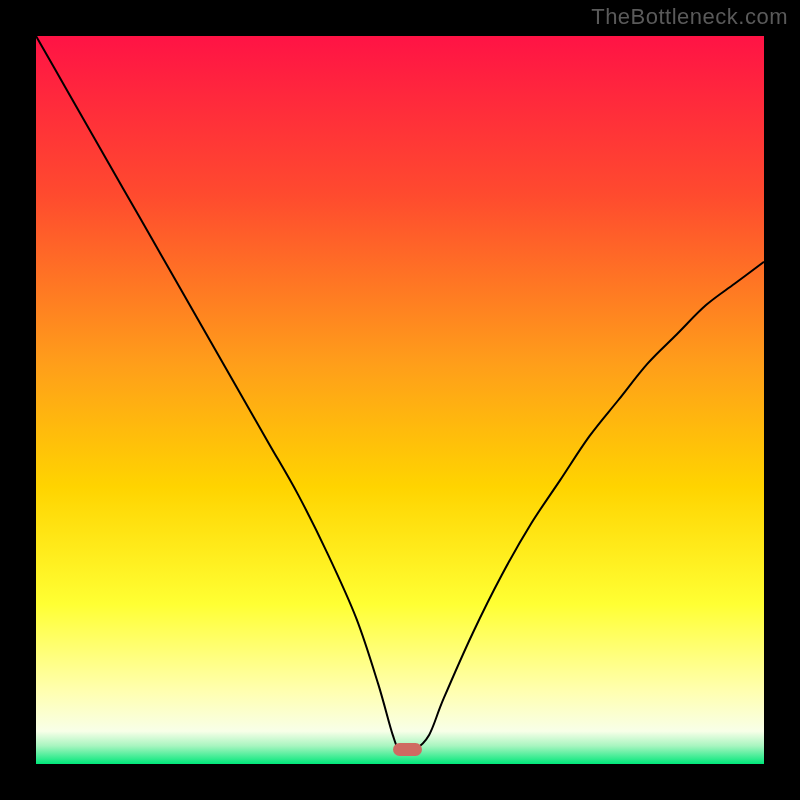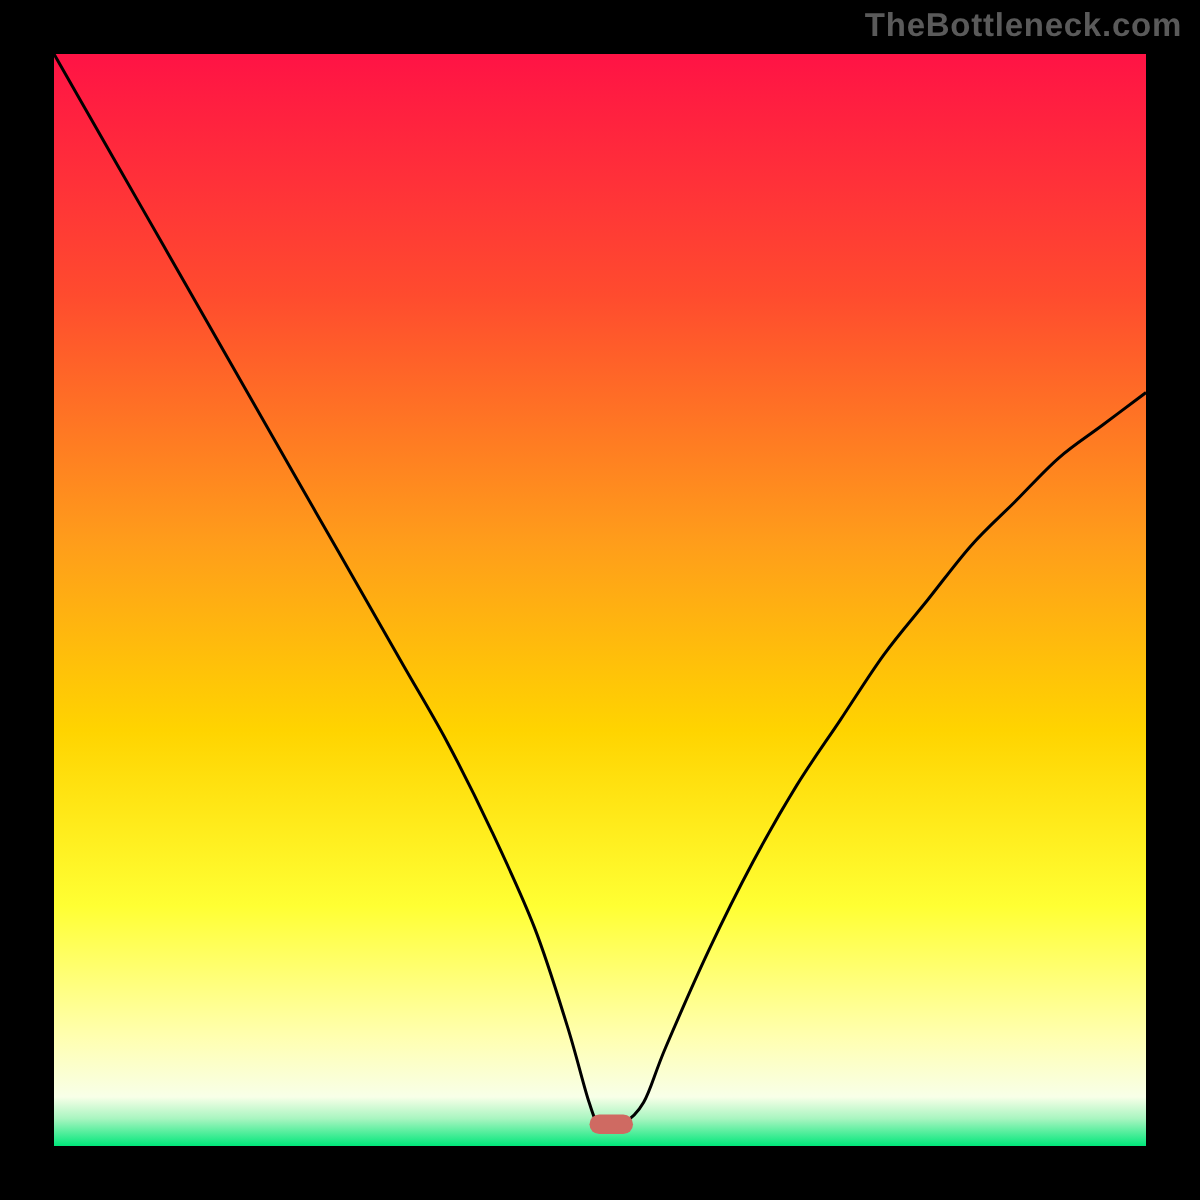--- a/index.html
+++ b/index.html
@@ -15,21 +15,21 @@
     width: 800px;
     height: 800px;
     background: #000;
   }
   .watermark {
     position: absolute;
     top: 4px;
     right: 12px;
     color: #5a5a5a;
     font-size: 22px;
-    font-weight: 700;
+    font-weight: 400;
     letter-spacing: 0.5px;
     z-index: 10;
   }
   .plot-area {
     position: absolute;
     left: 36px;
     top: 36px;
     width: 728px;
     height: 728px;
     overflow: hidden;

